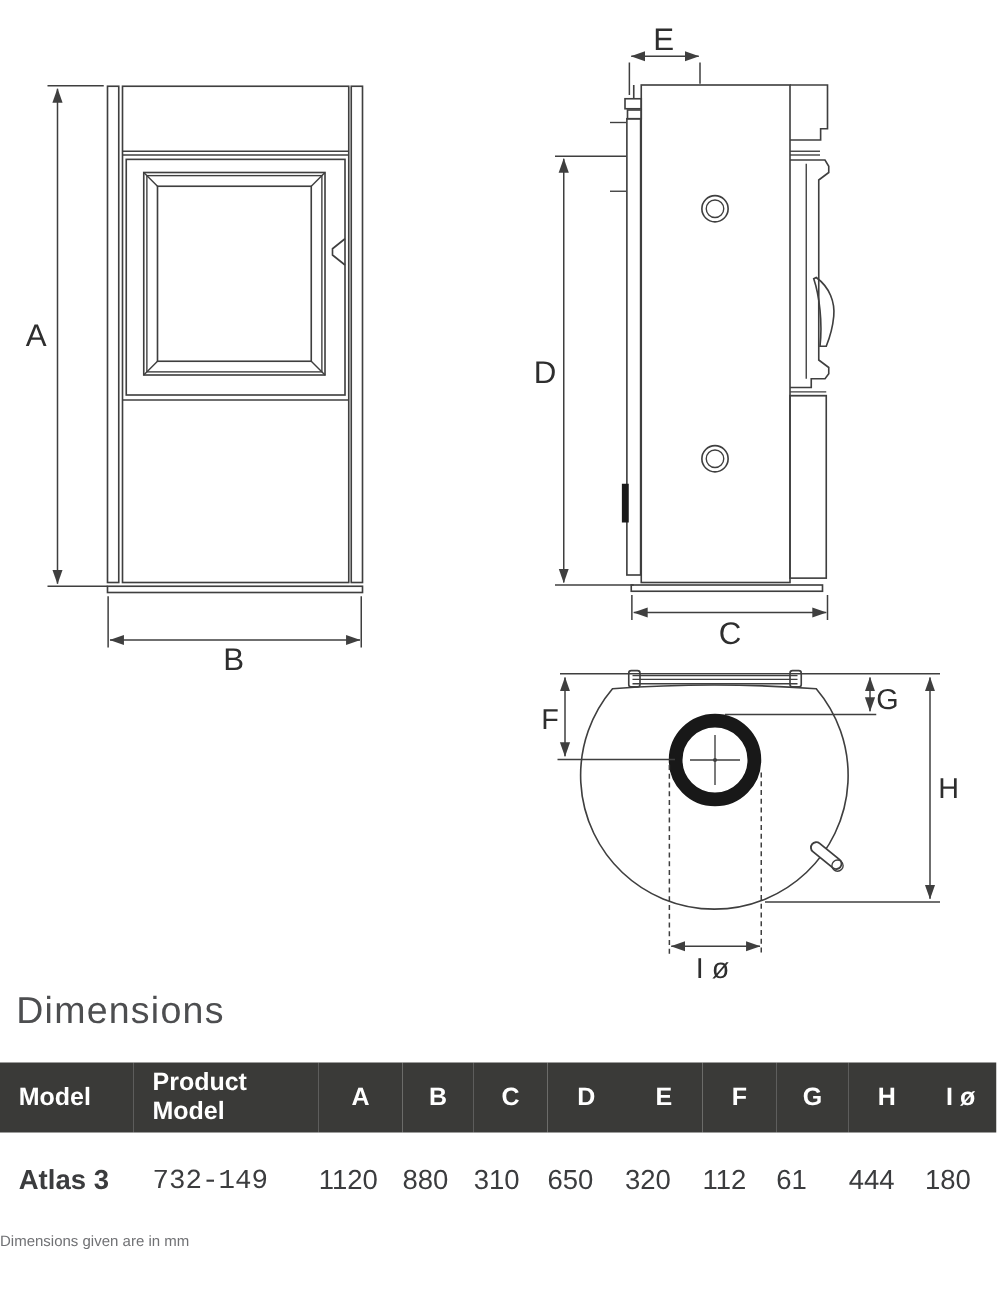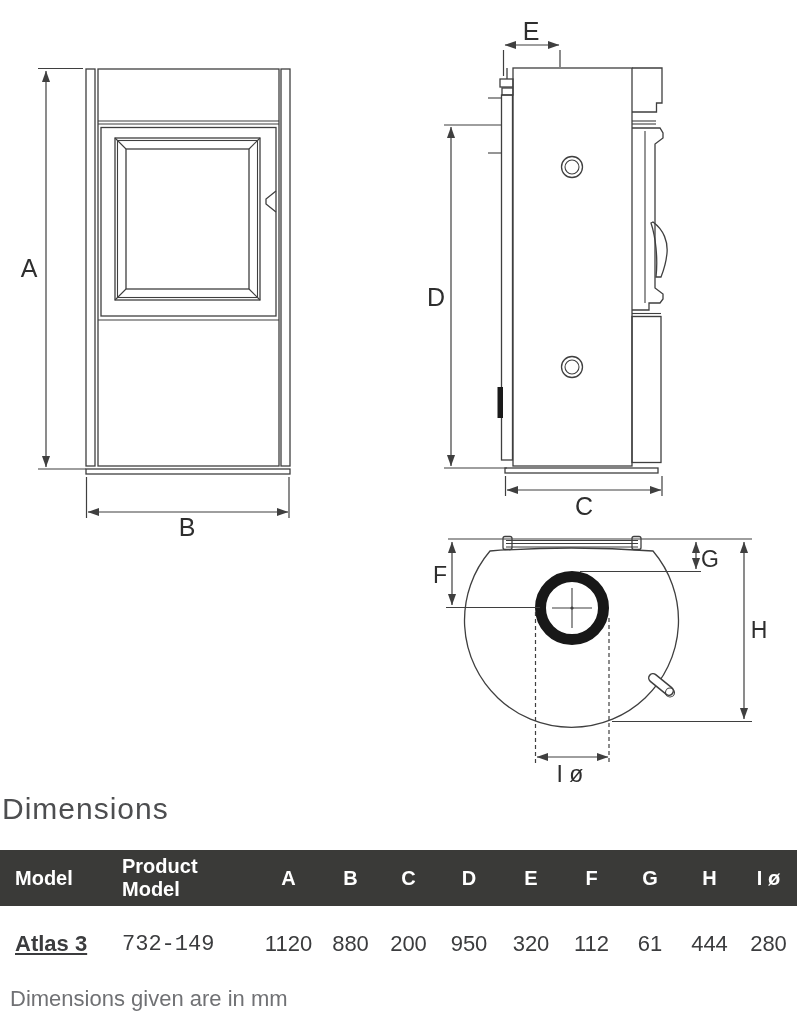--- a/index.html
+++ b/index.html
@@ -15,46 +15,46 @@
     font-family:"Liberation Sans", sans-serif;
   }
   #diagram{position:absolute;top:0;left:0;}
   .ln{fill:none;stroke:var(--line);stroke-width:1.3;}
   .thin{fill:none;stroke:var(--line);stroke-width:1.1;}
   .dim{fill:none;stroke:var(--line);stroke-width:1.2;}
   .dash{fill:none;stroke:var(--line);stroke-width:1.2;stroke-dasharray:4 3;}
   .lbl{fill:#2e2e2e;font-family:"Liberation Sans",sans-serif;font-size:25px;text-anchor:middle;}
   .lbl-sm{fill:#2e2e2e;font-family:"Liberation Sans",sans-serif;font-size:23px;text-anchor:middle;}
   #page-title{
-    position:absolute;left:2px;top:792px;
+    position:absolute;left:13px;top:792px;
     font-size:30px;font-weight:400;letter-spacing:1px;color:#4d4e50;
   }
   #spec-table{
     position:absolute;left:0;top:850px;width:797px;
     border-collapse:collapse;table-layout:fixed;
   }
   #spec-table thead tr{background:var(--table-header-bg);height:56px;}
   #spec-table thead th{
     color:var(--table-header-text);font-size:20px;font-weight:bold;
     text-align:center;vertical-align:middle;padding:0;line-height:1.15;
   }
   #spec-table thead th.left{text-align:left;}
   #spec-table th.model-col{padding-left:15px;}
   #spec-table th.code-col{padding-left:15px;padding-right:30px;}
   #spec-table tbody tr{height:76px;}
   #spec-table tbody td{
-    color:var(--body-text);font-size:22px;text-align:center;
+    color:var(--body-text);font-size:22px;text-align:left;
     vertical-align:middle;padding:0;
   }
   #spec-table tbody td.left{text-align:left;}
-  #spec-table td.model-col{padding-left:15px;font-weight:bold;text-decoration:underline;}
+  #spec-table td.model-col{padding-left:15px;font-weight:bold;}
   #spec-table td.code-col{padding-left:15px;font-family:Liberation Mono, monospace;}
   #footer-note{
-    position:absolute;left:10px;top:986px;
-    font-size:22px;color:var(--muted-text);
+    position:absolute;left:0;top:986px;
+    font-size:12px;color:var(--muted-text);
   }
 </style>
 </head>
 <body>
 
 <svg id="diagram" width="800" height="790" viewBox="0 0 800 790" xmlns="http://www.w3.org/2000/svg">
   <defs>
     <marker id="arr" viewBox="0 0 10 8" refX="9.3" refY="4" markerWidth="10" markerHeight="8" orient="auto-start-reverse">
       <path d="M0,0.6 L9.6,4 L0,7.4 Z" fill="#3f3f3f"></path>
     </marker>
@@ -197,24 +197,24 @@
       <th>H</th>
       <th>I ø</th>
     </tr>
   </thead>
   <tbody>
     <tr>
       <td class="left model-col">Atlas 3</td>
       <td class="left code-col">732-149</td>
       <td>1120</td>
       <td>880</td>
-      <td>200</td>
-      <td>950</td>
+      <td>310</td>
+      <td>650</td>
       <td>320</td>
       <td>112</td>
       <td>61</td>
       <td>444</td>
-      <td>280</td>
+      <td>180</td>
     </tr>
   </tbody>
 </table>
 
 <div id="footer-note">Dimensions given are in mm</div>
 
 </body></html>

